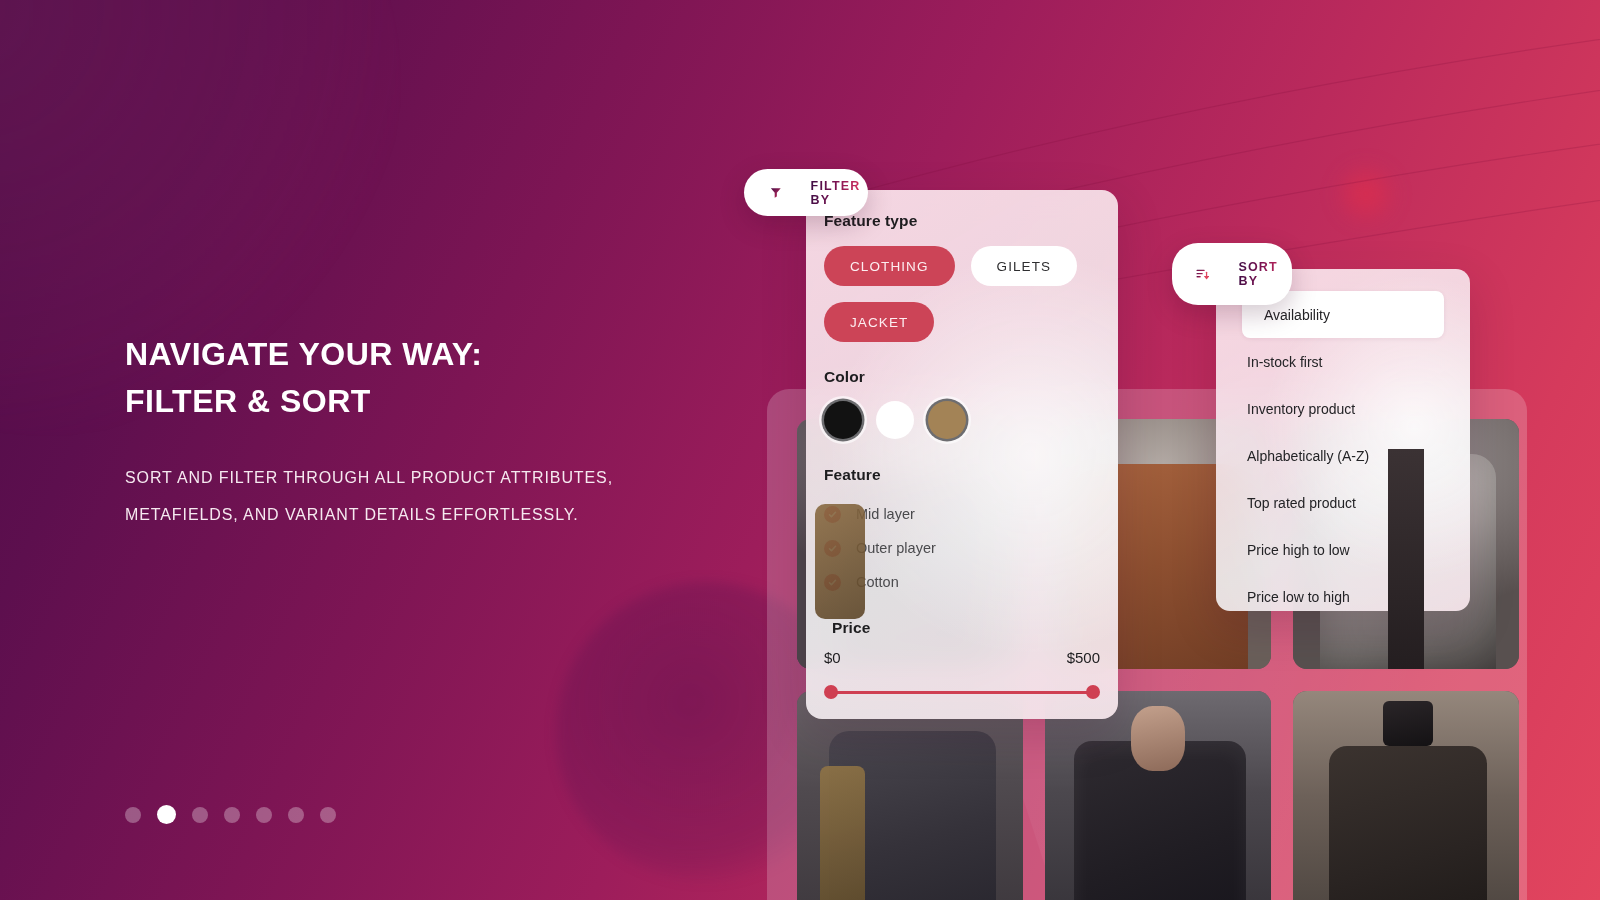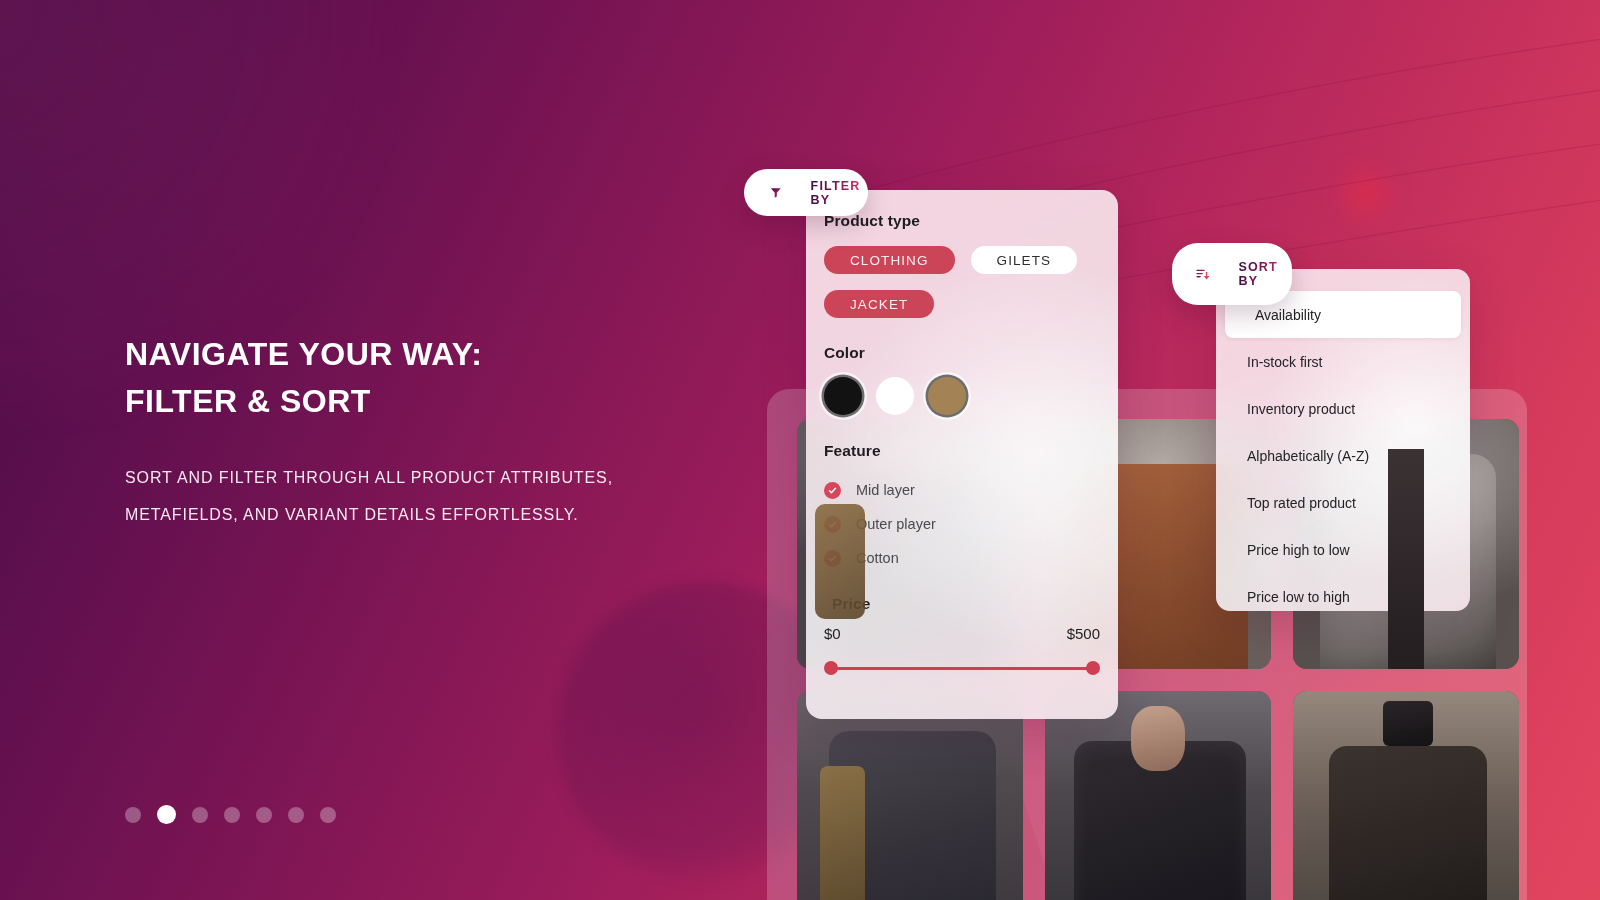--- a/index.html
+++ b/index.html
@@ -151,21 +151,21 @@
     -webkit-backdrop-filter:blur(14px);
     box-shadow:0 16px 46px rgba(60,10,45,0.18);
     padding:22px 18px 0 18px;
     overflow:hidden;
   }
   .fp-label { font-size:15.5px; font-weight:600; color:#1d1d1f; letter-spacing:.1px; }
 
   .pill-row { display:flex; gap:16px; margin-top:16px; flex-wrap:wrap; }
   .pill {
     border:none; cursor:pointer;
-    height:28px; padding:0 26px;
+    height:40px; padding:0 26px;
     border-radius:20px;
     font-size:13.5px; letter-spacing:1.1px; font-weight:400;
     font-family:inherit;
   }
   .pill.sel { background:#cc4457; color:#fdeef1; }
   .pill.unsel { background:#ffffff; color:#2e2e30; }
 
   .sw-row { display:flex; gap:14px; margin-top:15px; }
   .swatch { width:38px; height:38px; border-radius:50%; cursor:pointer; }
   .swatch.ring { box-shadow:0 0 0 2.5px #6d6d70, 0 0 0 5px rgba(255,255,255,0.62); }
@@ -199,21 +199,21 @@
     -webkit-backdrop-filter:blur(14px);
     box-shadow:0 16px 46px rgba(60,10,45,0.18);
     padding-top:22px; overflow:hidden;
   }
   .sort-item {
     height:47px; display:flex; align-items:center;
     padding-left:31px; font-size:14px; color:#232326; cursor:pointer;
   }
   .sort-item.active {
     background:#ffffff; border-radius:8px;
-    margin:0 9px; padding-left:30px;
+    margin:0 26px; padding-left:22px;
     box-shadow:0 1px 4px rgba(90,30,60,.08);
   }
 
   
   .tab {
     position:absolute;
     display:flex; align-items:center; gap:29px;
     background:#ffffff; border-radius:26px;
     box-shadow:0 9px 26px rgba(60,8,42,0.22);
     cursor:pointer; z-index:7;
@@ -285,21 +285,21 @@
           <div class="ph ph-e"></div>
         </div>
       <div class="pcard">
           <div class="ph ph-f"></div>
         </div>
     </div>
   </div>
 
   <div class="filter-panel">
 
-    <div class="fp-label">Product type</div>
+    <div class="fp-label">Feature type</div>
     <div class="pill-row">
       <button class="pill sel">CLOTHING</button>
       <button class="pill unsel">GILETS</button>
     </div>
     <div class="pill-row">
       <button class="pill sel">JACKET</button>
     </div>
 
     <div class="fp-label" style="margin-top:26px;">Color</div>
     <div class="sw-row">

